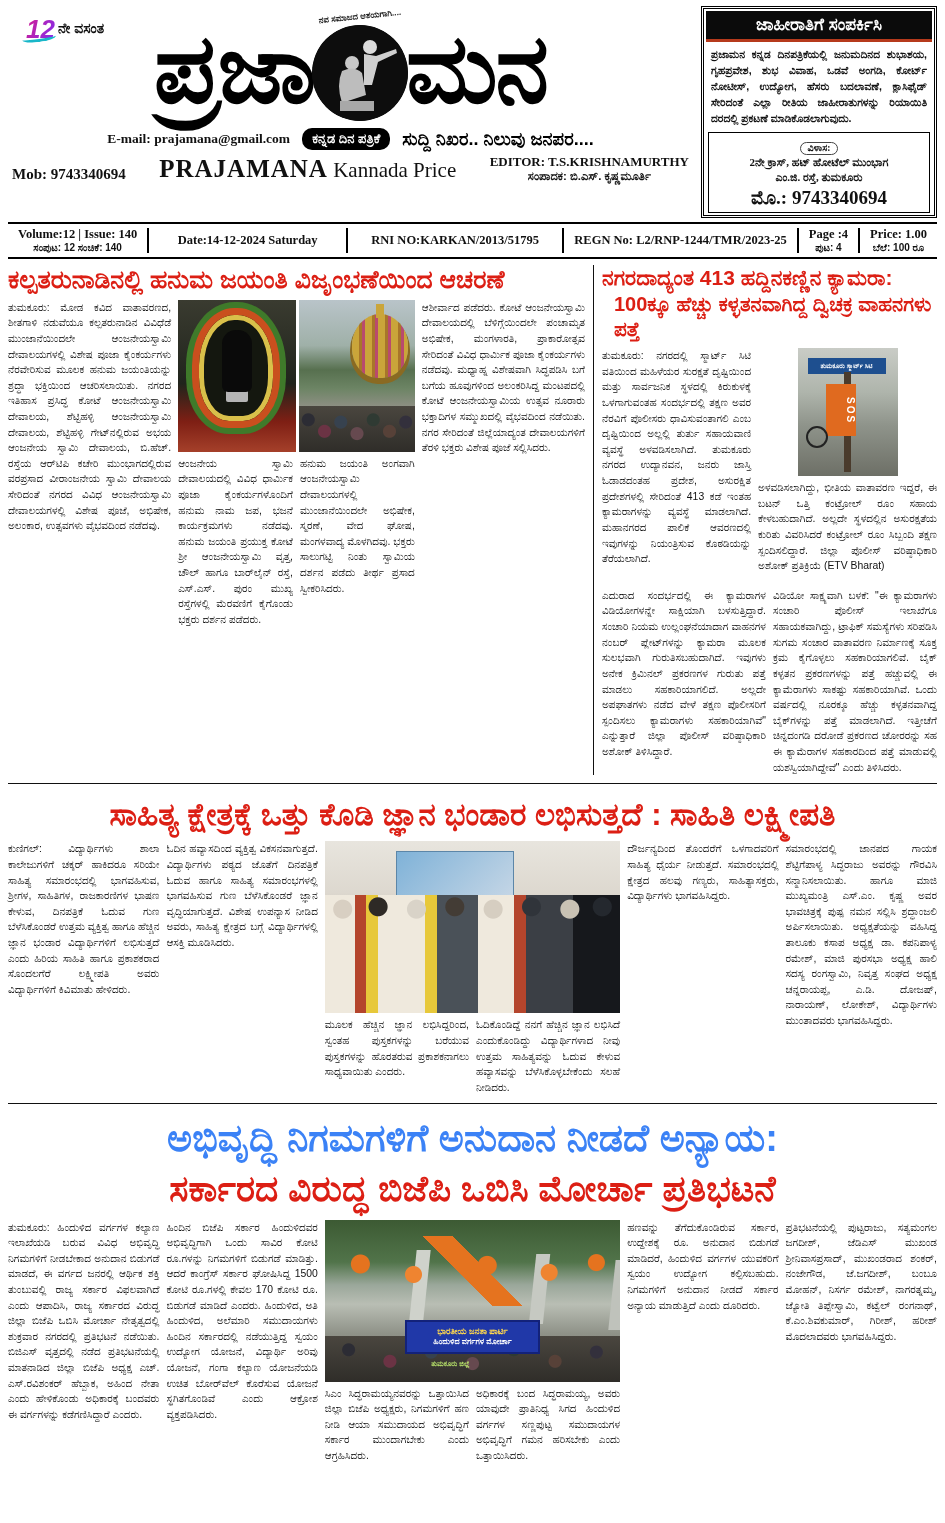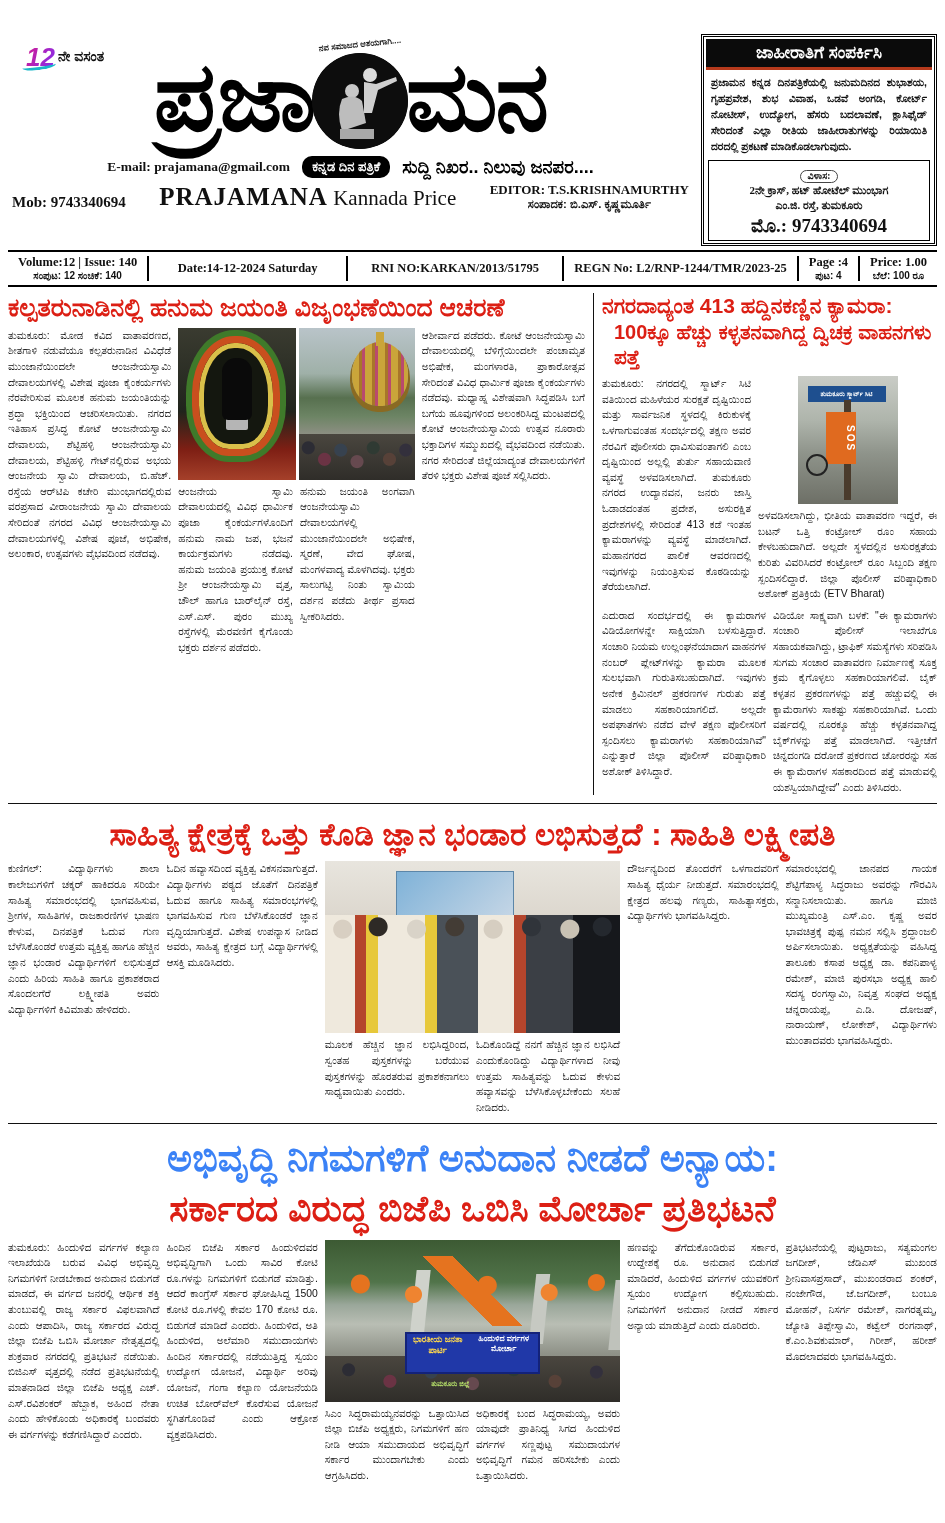--- a/index.html
+++ b/index.html
@@ -1,20 +1,20 @@
 <!DOCTYPE html>
 <html lang="kn"><head>
 <meta charset="utf-8">
 <style>
   * { margin:0; padding:0; box-sizing:border-box; }
   body { background:#e9e9e9; font-family:"Liberation Sans", sans-serif; color:#111; }
   .page { width:945px; min-height:1523px; margin:0 auto; background:#fff; padding:6px 8px 10px 8px; overflow:hidden; }
 
   
-  .header { display:flex; gap:8px; height:212px;margin-top:28px; }
+  .header { display:flex; gap:8px; height:212px; }
   .mast-left { flex:1 1 auto; position:relative; }
   .anniv { position:absolute; left:18px; top:8px; display:flex; align-items:flex-start; gap:3px; }
   .anniv .twelve { font-size:26px; font-weight:bold; font-style:italic; color:#c4177c;
      background:linear-gradient(120deg,#d81b8c,#7b2ff7); -webkit-background-clip:text; background-clip:text; -webkit-text-fill-color:transparent; }
   .anniv .swoosh { position:absolute; left:-4px; top:20px; width:34px; height:8px; border-bottom:3px solid #19b7c9; border-radius:50%; transform:rotate(-8deg); }
   .anniv .anniv-text { font-size:14px; font-weight:bold; color:#111; margin-top:6px; }
   .mast-title-row { display:flex; align-items:center; justify-content:center; margin-top:4px; height:120px; }
   .mast-word { font-size:96px; font-weight:900; line-height:1; color:#000; letter-spacing:-2px; font-family:"Liberation Serif", serif; }
   .statue-wrap { position:relative; width:104px; height:114px; margin:0 -6px; flex:0 0 auto; }
   .arc-text { position:absolute; top:-2px; left:-18px; width:140px; text-align:center; font-size:8.5px; font-weight:bold; color:#222; transform:rotate(-6deg); }
@@ -103,21 +103,21 @@
                  linear-gradient(90deg,#efe9dd 0 10%,#b4452c 10% 14%,#e7c83a 14% 18%,#efe9dd 18% 34%,#e7c83a 34% 38%,#4a5158 38% 52%,#efe9dd 52% 64%,#b4452c 64% 68%,#3b3f45 68% 84%,#16181c 84% 100%); }
   .ph-protest { width:100%; height:162px; background:linear-gradient(180deg,#3c5a33 0%,#51744a 26%,#9aa79a 40%,#b9beb4 52%,#8f9288 70%,#6e6f66 100%); }
   .ph-protest .monument { position:absolute; left:30%; top:30px; width:14px; height:70px; background:#cfd2cb; transform:skewX(-6deg); box-shadow:120px 4px 0 0 #c6c9c2, 200px 10px 0 0 #bfc2bb; }
   .ph-protest .flags { position:absolute; top:16px; left:0; right:0; height:70px;
       background:linear-gradient(45deg, transparent 46%, #e5731f 46% 54%, transparent 54%),
                  radial-gradient(circle at 12% 40%, #e5731f 9px, transparent 10px),
                  radial-gradient(circle at 30% 55%, #ef8430 8px, transparent 9px),
                  radial-gradient(circle at 55% 42%, #e5731f 9px, transparent 10px),
                  radial-gradient(circle at 76% 52%, #ef8430 8px, transparent 9px),
                  radial-gradient(circle at 92% 38%, #e5731f 8px, transparent 9px); }
-  .ph-protest .banner-blue { position:absolute; left:27%; bottom:28px; width:46%; height:42px; background:#2038a8; border:2px solid #13227a; color:#ffd84d; text-align:center; display:flex; flex-direction:row; justify-content:center;margin-top:45px; }
+  .ph-protest .banner-blue { position:absolute; left:27%; bottom:28px; width:46%; height:34px; background:#2038a8; border:2px solid #13227a; color:#ffd84d; text-align:center; display:flex; flex-direction:column; justify-content:center;margin-top:45px; }
   .ph-protest .banner-line1 { font-size:8.5px; font-weight:bold; color:#ffd84d; }
   .ph-protest .banner-line2 { font-size:8px; font-weight:bold; color:#fff; }
   .ph-protest .banner-line3 { position:absolute; left:36%; bottom:14px; font-size:7px; font-weight:bold; color:#b6e06a; }
 
   .rule { border:none; border-top:1.5px solid #111; margin:8px 0 0 0; }
 </style>
 </head>
 <body>
 
 <div class="page">
@@ -236,21 +236,21 @@
         <div class="col" style="flex:1.2">
           <div class="photo ph-sos">
             <div class="board">ತುಮಕೂರು ಸ್ಮಾರ್ಟ್ ಸಿಟಿ</div>
             <div class="pole"></div>
             <div class="sosbox">SOS</div>
             <div class="wheel"></div>
           </div>
           <div class="body-text" style="margin-top:4px">ಅಳವಡಿಸಲಾಗಿದ್ದು, ಭೀತಿಯ ವಾತಾವರಣ ಇದ್ದರೆ, ಈ ಬಟನ್ ಒತ್ತಿ ಕಂಟ್ರೋಲ್ ರೂಂ ಸಹಾಯ ಕೇಳಬಹುದಾಗಿದೆ. ಅಲ್ಲದೇ ಸ್ಥಳದಲ್ಲಿನ ಅಸುರಕ್ಷತೆಯ ಕುರಿತು ವಿವರಿಸಿದರೆ ಕಂಟ್ರೋಲ್ ರೂಂ ಸಿಬ್ಬಂದಿ ತಕ್ಷಣ ಸ್ಪಂದಿಸಲಿದ್ದಾರೆ. ಜಿಲ್ಲಾ ಪೊಲೀಸ್ ವರಿಷ್ಠಾಧಿಕಾರಿ ಅಶೋಕ್ ಪ್ರತಿಕ್ರಿಯೆ (ETV Bharat)</div>
         </div>
       </div>
-      <div class="cols" style="margin-top:6px">
+      <div class="cols" style="margin-top:14px">
         <div class="col body-text">ಎದುರಾದ ಸಂದರ್ಭದಲ್ಲಿ ಈ ಕ್ಯಾಮರಾಗಳ ವಿಡಿಯೋಗಳನ್ನೇ ಸಾಕ್ಷಿಯಾಗಿ ಬಳಸುತ್ತಿದ್ದಾರೆ. ಸಂಚಾರಿ ನಿಯಮ ಉಲ್ಲಂಘನೆಯಾದಾಗ ವಾಹನಗಳ ನಂಬರ್ ಪ್ಲೇಟ್‌ಗಳನ್ನು ಕ್ಯಾಮರಾ ಮೂಲಕ ಸುಲಭವಾಗಿ ಗುರುತಿಸಬಹುದಾಗಿದೆ. ಇವುಗಳು ಅನೇಕ ಕ್ರಿಮಿನಲ್ ಪ್ರಕರಣಗಳ ಗುರುತು ಪತ್ತೆ ಮಾಡಲು ಸಹಕಾರಿಯಾಗಲಿದೆ. ಅಲ್ಲದೇ ಅಪಘಾತಗಳು ನಡೆದ ವೇಳೆ ತಕ್ಷಣ ಪೊಲೀಸರಿಗೆ ಸ್ಪಂದಿಸಲು ಕ್ಯಾಮರಾಗಳು ಸಹಕಾರಿಯಾಗಿವೆ" ಎನ್ನುತ್ತಾರೆ ಜಿಲ್ಲಾ ಪೊಲೀಸ್ ವರಿಷ್ಠಾಧಿಕಾರಿ ಅಶೋಕ್ ತಿಳಿಸಿದ್ದಾರೆ.</div>
         <div class="col body-text">ವಿಡಿಯೋ ಸಾಕ್ಷ್ಯವಾಗಿ ಬಳಕೆ: "ಈ ಕ್ಯಾಮರಾಗಳು ಸಂಚಾರಿ ಪೊಲೀಸ್ ಇಲಾಖೆಗೂ ಸಹಾಯಕವಾಗಿದ್ದು, ಟ್ರಾಫಿಕ್ ಸಮಸ್ಯೆಗಳು ಸರಿಪಡಿಸಿ ಸುಗಮ ಸಂಚಾರ ವಾತಾವರಣ ನಿರ್ಮಾಣಕ್ಕೆ ಸೂಕ್ತ ಕ್ರಮ ಕೈಗೊಳ್ಳಲು ಸಹಕಾರಿಯಾಗಲಿವೆ. ಬೈಕ್ ಕಳ್ಳತನ ಪ್ರಕರಣಗಳನ್ನು ಪತ್ತೆ ಹಚ್ಚುವಲ್ಲಿ ಈ ಕ್ಯಾಮೆರಾಗಳು ಸಾಕಷ್ಟು ಸಹಕಾರಿಯಾಗಿವೆ. ಒಂದು ವರ್ಷದಲ್ಲಿ ನೂರಕ್ಕೂ ಹೆಚ್ಚು ಕಳ್ಳತನವಾಗಿದ್ದ ಬೈಕ್‌ಗಳನ್ನು ಪತ್ತೆ ಮಾಡಲಾಗಿದೆ. ಇತ್ತೀಚೆಗೆ ಚಿನ್ನದಂಗಡಿ ದರೋಡೆ ಪ್ರಕರಣದ ಚೋರರನ್ನು ಸಹ ಈ ಕ್ಯಾಮೆರಾಗಳ ಸಹಕಾರದಿಂದ ಪತ್ತೆ ಮಾಡುವಲ್ಲಿ ಯಶಸ್ವಿಯಾಗಿದ್ದೇವೆ" ಎಂದು ತಿಳಿಸಿದರು.</div>
       </div>
     </div>
   </div>
 
   <hr class="rule">
 
   <div class="art-mid" style="border-top:none">
     <div class="art3-head headline-red">ಸಾಹಿತ್ಯ ಕ್ಷೇತ್ರಕ್ಕೆ ಒತ್ತು ಕೊಡಿ ಜ್ಞಾನ ಭಂಡಾರ ಲಭಿಸುತ್ತದೆ : ಸಾಹಿತಿ ಲಕ್ಷ್ಮೀಪತಿ</div>

